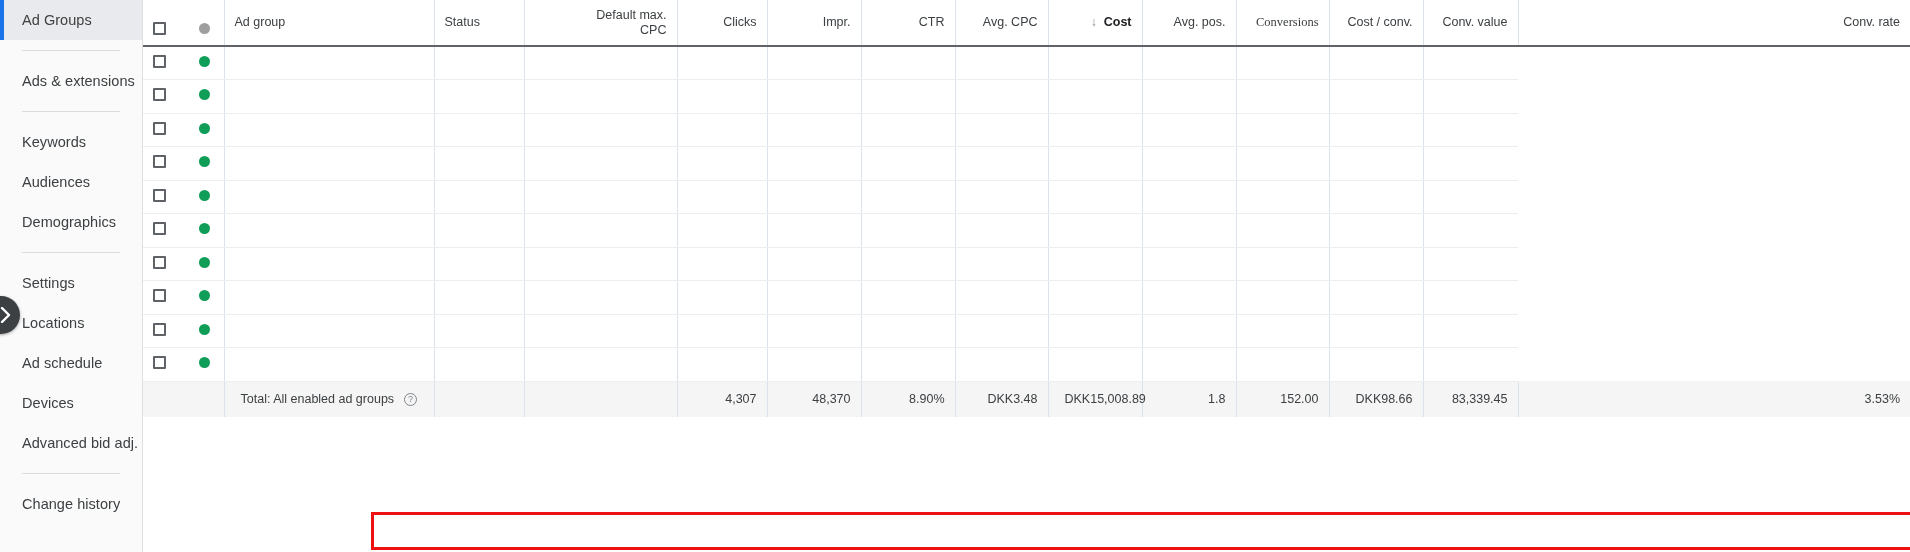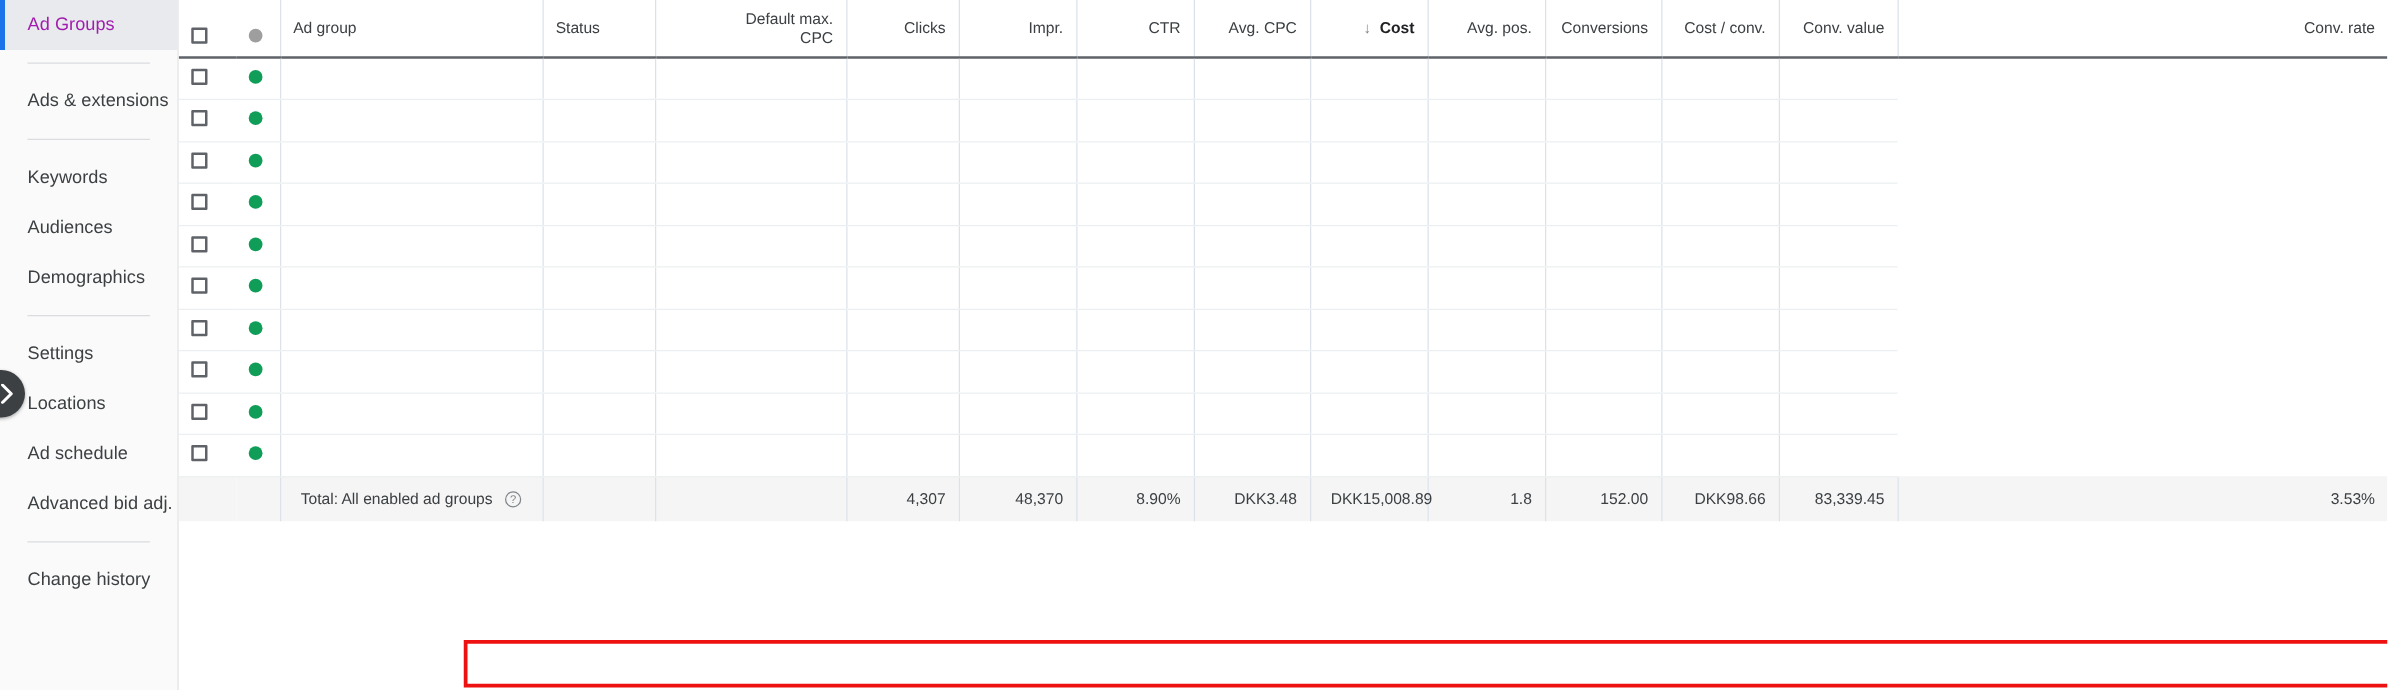--- a/index.html
+++ b/index.html
@@ -38,21 +38,21 @@
     align-items: center;
     padding-left: 22px;
     font-size: 14.5px;
     color: #3c4043;
     letter-spacing: 0.05px;
     white-space: nowrap;
     cursor: pointer;
   }
   .nav-item.selected {
     background: #e8eaed;
-    color: #a21caf;
+    color: #404040;
     font-weight: 500;
   }
   .nav-item.selected::before {
     content: "";
     position: absolute;
     left: 0; top: 0;
     width: 4px; height: 100%;
     background: #1a73e8;
   }
   .nav-divider {
@@ -243,20 +243,23 @@
         </div>
         <div class="nav-divider"></div>
         <div class="nav-item">
           <span>Settings</span>
         </div>
         <div class="nav-item">
           <span>Locations</span>
         </div>
         <div class="nav-item">
           <span>Ad schedule</span>
+        </div>
+        <div class="nav-item">
+          <span>Devices</span>
         </div>
         <div class="nav-item">
           <span>Advanced bid adj.</span>
         </div>
         <div class="nav-divider"></div>
         <div class="nav-item">
           <span>Change history</span>
         </div>
       </div>
 
@@ -300,21 +303,21 @@
           <th class="al-left "><span style="white-space: pre-line;">Ad group</span></th>
               <th class="al-left "><span style="white-space: pre-line;">Status</span></th>
               <th class=""><span style="white-space: pre-line;">Default max.
 CPC</span></th>
               <th class=""><span style="white-space: pre-line;">Clicks</span></th>
               <th class=""><span style="white-space: pre-line;">Impr.</span></th>
               <th class=""><span style="white-space: pre-line;">CTR</span></th>
               <th class=""><span style="white-space: pre-line;">Avg. CPC</span></th>
               <th class="th-sorted"><span class="sort-arrow">↓</span><span style="white-space: pre-line;">Cost</span></th>
               <th class=""><span style="white-space: pre-line;">Avg. pos.</span></th>
-              <th class=""><span style="white-space: pre-line;">Conversions</span></th>
+              <th class=""><span style="white-space: pre-line; font-family: Liberation Serif, serif;">Conversions</span></th>
               <th class=""><span style="white-space: pre-line;">Cost / conv.</span></th>
               <th class=""><span style="white-space: pre-line;">Conv. value</span></th>
               <th class=""><span style="white-space: pre-line;">Conv. rate</span></th>
             </tr>
         </thead>
         <tbody id="tbody">
             <tr>
               <td><span class="cb"></span></td>
               <td><span class="dot" style="background: rgb(15, 157, 88);"></span></td>
               <td class=""></td>

